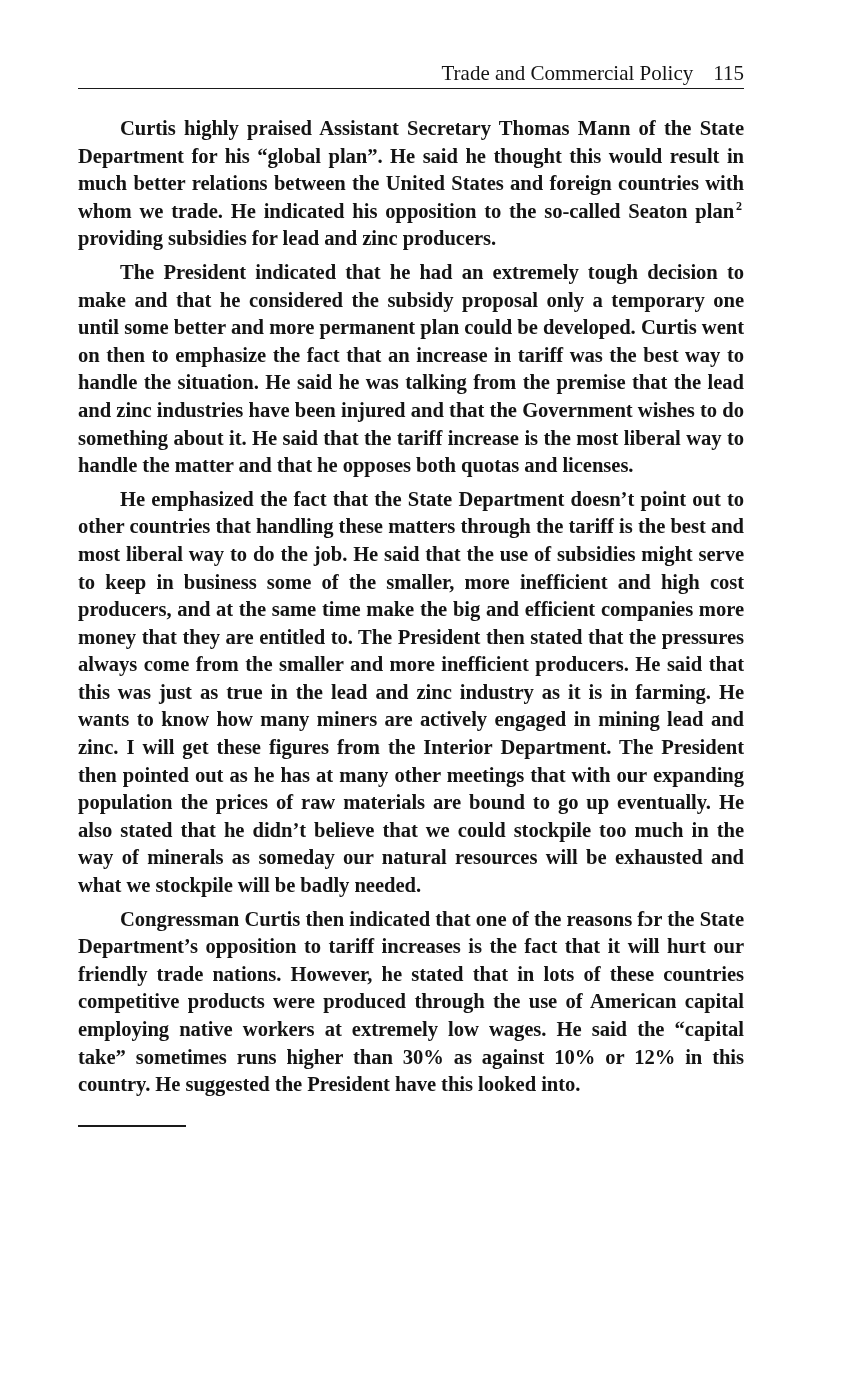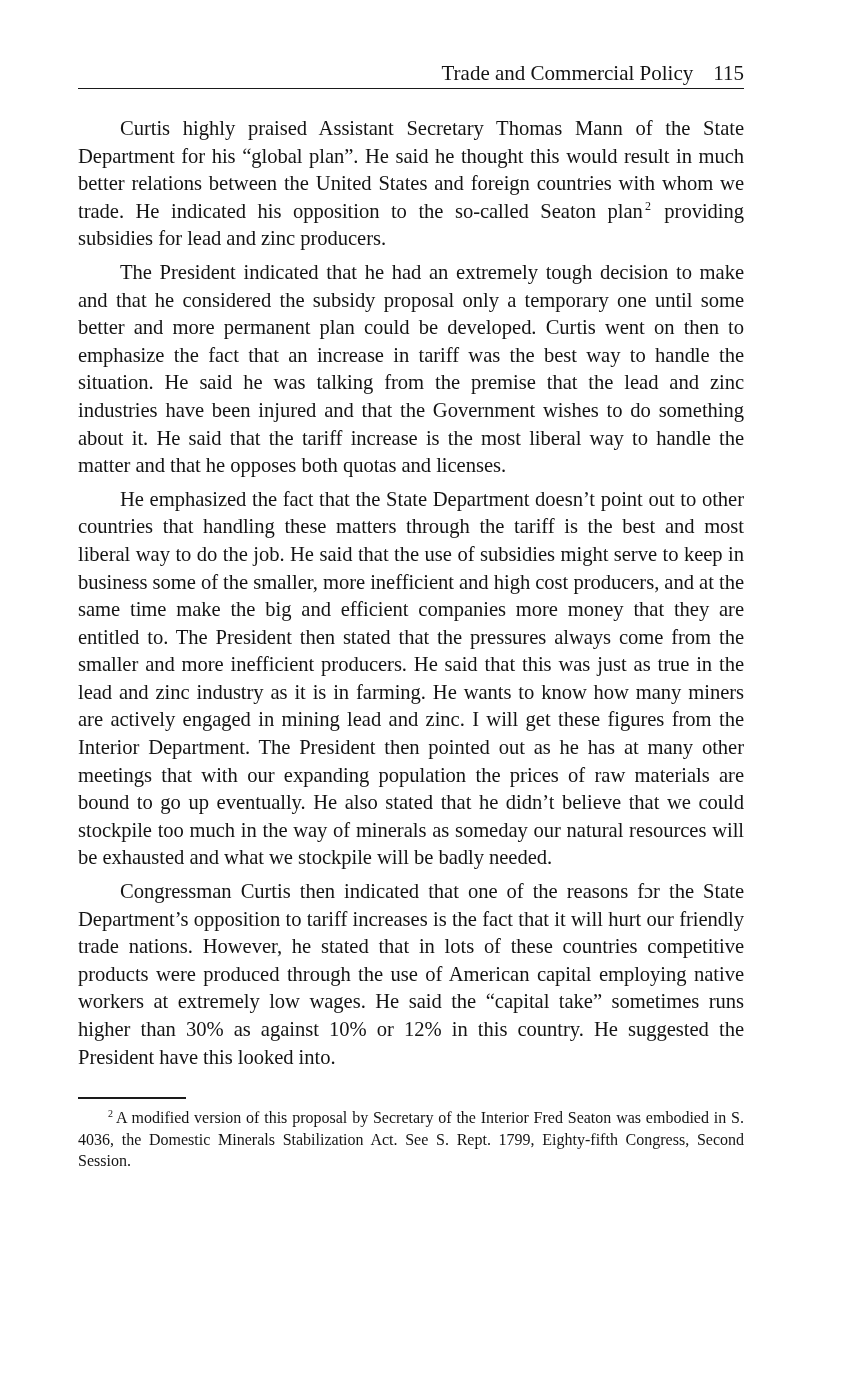--- a/index.html
+++ b/index.html
@@ -30,20 +30,21 @@
       text-align: right;
       white-space: nowrap;
     }
     .running-head .title { margin-right: 20px; }
     .body-text {
       margin-top: 26px;
       font-size: 20.6px;
       line-height: 27.6px;
       text-align: justify;
       letter-spacing: -0.05px;
+      font-weight: bold;
     }
     .body-text p {
       margin: 0 0 6px 0;
       text-indent: 42px;
     }
     sup.fnref {
       font-size: 12px;
       line-height: 0;
       vertical-align: 8px;
       padding: 0 2px;
@@ -79,15 +80,14 @@
 
   <div class="body-text">
     <p><span>Curtis highly praised Assistant Secretary Thomas Mann of the State Department for his “global plan”. He said he thought this would result in much better relations between the United States and foreign countries with whom we trade. He indicated his opposition to the so-called Seaton plan</span><sup class="fnref">2</sup><span> providing subsidies for lead and zinc producers.</span></p>
     <p>The President indicated that he had an extremely tough decision to make and that he considered the subsidy proposal only a temporary one until some better and more permanent plan could be developed. Curtis went on then to emphasize the fact that an increase in tariff was the best way to handle the situation. He said he was talking from the premise that the lead and zinc industries have been injured and that the Government wishes to do something about it. He said that the tariff increase is the most liberal way to handle the matter and that he opposes both quotas and licenses.</p>
     <p>He emphasized the fact that the State Department doesn’t point out to other countries that handling these matters through the tariff is the best and most liberal way to do the job. He said that the use of subsidies might serve to keep in business some of the smaller, more inefficient and high cost producers, and at the same time make the big and efficient companies more money that they are entitled to. The President then stated that the pressures always come from the smaller and more inefficient producers. He said that this was just as true in the lead and zinc industry as it is in farming. He wants to know how many miners are actively engaged in mining lead and zinc. I will get these figures from the Interior Department. The President then pointed out as he has at many other meetings that with our expanding population the prices of raw materials are bound to go up eventually. He also stated that he didn’t believe that we could stockpile too much in the way of minerals as someday our natural resources will be exhausted and what we stockpile will be badly needed.</p>
     <p>Congressman Curtis then indicated that one of the reasons fɔr the State Department’s opposition to tariff increases is the fact that it will hurt our friendly trade nations. However, he stated that in lots of these countries competitive products were produced through the use of American capital employing native workers at extremely low wages. He said the “capital take” sometimes runs higher than 30% as against 10% or 12% in this country. He suggested the President have this looked into.</p>
   </div>
 
   <div class="fn-rule"></div>
 
-  <div class="footnote"><sup>2</sup><span>A modified version of this proposal by Secretary of the Interior Fred Seaton was embodied in S. 4036, the Domestic Minerals Stabilization Act. See S. Rept. 1799, Eighty-fifth Congress, Second Session.</span></div>
 
 </div>
 
 </body></html>

